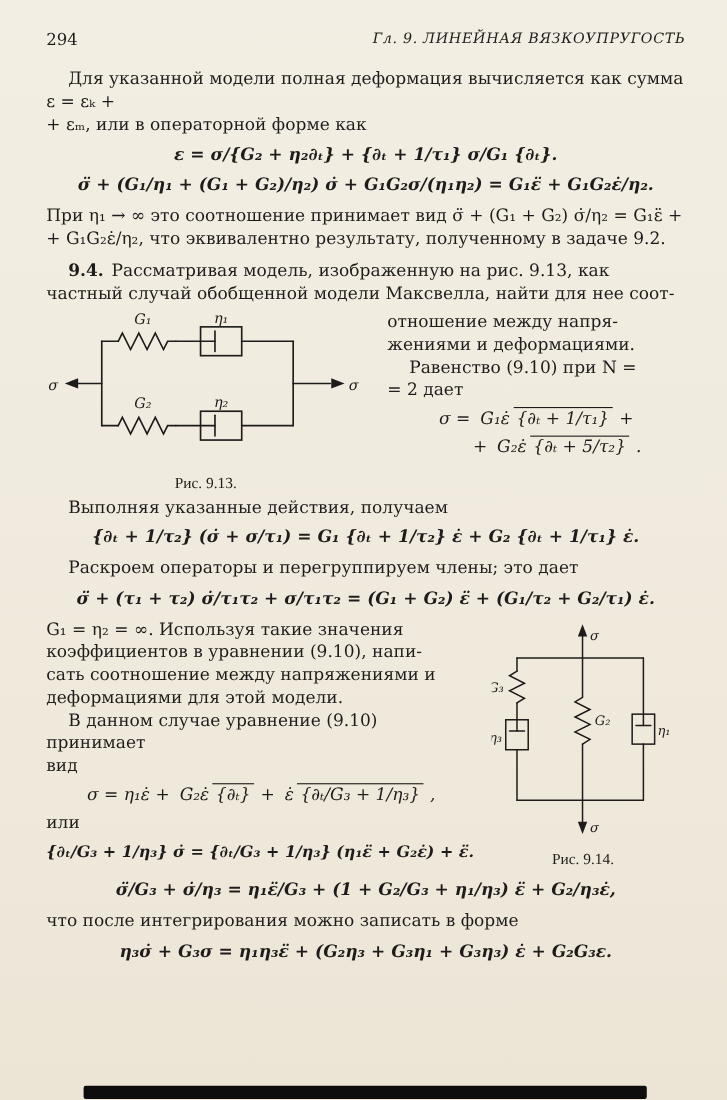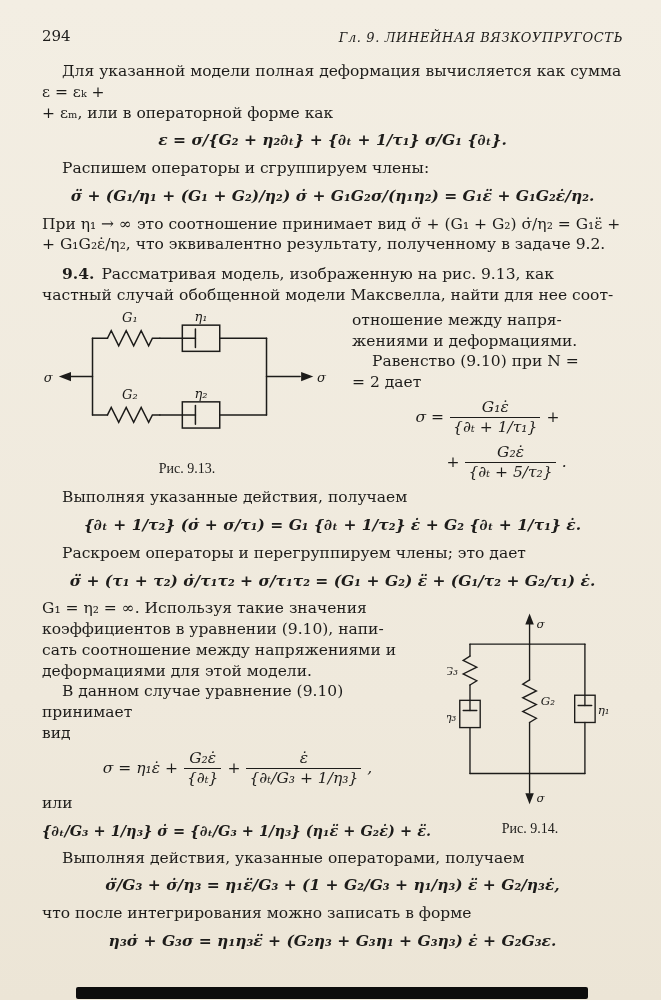--- a/index.html
+++ b/index.html
@@ -10,38 +10,38 @@
     width: 661px; height: 1000px;
     margin: 0 auto;
     overflow: hidden;
     background: linear-gradient(180deg, #f3eee3 0%, #efe9dc 70%, #ece5d6 100%);
     color: #1d1c1a;
     font-family: "DejaVu Serif", "DejaVu Sans", "Liberation Serif", serif;
     font-size: 15.5px;
     line-height: 1.34;
     padding: 26px 38px 0 42px;
   }
-  .header { display: flex; justify-content: space-between; align-items: flex-end; margin-bottom: 15px; }
+  .header { display: flex; justify-content: space-between; align-items: center; margin-bottom: 15px; }
   .pagenum { font-size: 15px; }
   .chapter { font-size: 13px; letter-spacing: 0.6px; font-style: italic; }
   .para { margin: 0; white-space: pre-line; }
   .indent { text-indent: 20px; }
   .secpara { margin-top: 9px; }
   .secnum { margin-right: 7px; }
   .eqn { margin: 7px 0; text-align: center; font-style: italic; white-space: nowrap; font-weight: bold; }
   .eqn.left { text-align: left; font-size: 14.5px; }
   .row94 { display: flex; margin-top: 4px; }
   .figblock913 { width: 300px; flex: none; }
   .col94 { flex: 1; padding-left: 10px; }
-  .row95 { display: flex; margin-top: 2px; align-items: center; }
+  .row95 { display: flex; margin-top: 2px; }
   .col95 { flex: 1; padding-right: 4px; }
   .figblock914 { width: 186px; flex: none; text-align: center; padding-top: 2px; }
   .eqflex { display: flex; justify-content: center; align-items: center; gap: 6px; font-style: italic; margin: 5px 0; white-space: nowrap; }
   .eqflex.shift { margin-left: 38px; }
-  .frac { display: inline-flex; flex-direction: column; align-items: center; line-height: 1.25; }
+  .frac { display: inline-flex; flex-direction: row; align-items: center; line-height: 1.25; }
   .fden { border-top: 1.3px solid #1d1c1a; padding: 0 3px; }
   .fnum { padding: 0 3px; }
   .figcap { text-align: center; font-size: 14px; margin-top: 8px; font-family: Liberation Serif, serif; }
   .wire { stroke: #1d1c1a; stroke-width: 1.6; fill: none; stroke-linecap: round; }
   .arrowhead { fill: #1d1c1a; stroke: none; }
   svg text { font: italic 14px "DejaVu Serif", "DejaVu Sans", serif; fill: #1d1c1a; }
   .scanbar { position: absolute; left: 76px; bottom: 1px; width: 512px; height: 12px; background: #0d0d0d; border-radius: 2px; }
 </style>
 </head>
 <body>
@@ -49,21 +49,20 @@
 <div class="page">
 
   <div class="header">
       <span class="pagenum">294</span>
       <span class="chapter">Гл. 9. ЛИНЕЙНАЯ ВЯЗКОУПРУГОСТЬ</span>
     </div>
 
   <p class="para indent">Для указанной модели полная деформация вычисляется как сумма ε = εₖ +
 + εₘ, или в операторной форме как</p>
   <div class="eqn">ε = σ/{G₂ + η₂∂ₜ} + {∂ₜ + 1/τ₁} σ/G₁ {∂ₜ}.</div>
-  <p class="para indent">Распишем операторы и сгруппируем члены:</p>
   <div class="eqn">σ̈ + (G₁/η₁ + (G₁ + G₂)/η₂) σ̇ + G₁G₂σ/(η₁η₂) = G₁ε̈ + G₁G₂ε̇/η₂.</div>
   <p class="para">При η₁ → ∞ это соотношение принимает вид σ̈ + (G₁ + G₂) σ̇/η₂ = G₁ε̈ +
 + G₁G₂ε̇/η₂, что эквивалентно результату, полученному в задаче 9.2.</p>
 
   <p class="para indent secpara"><b class="secnum">9.4.</b><span>Рассматривая модель, изображенную на рис. 9.13, как
 частный случай обобщенной модели Максвелла, найти для нее соот-</span></p>
 
   <div class="row94">
     <div class="figblock913">
       <svg width="290" height="136" viewBox="0 0 310 145">
@@ -187,19 +186,18 @@
         <text x="105" y="226">σ</text>
         <text x="13" y="76" text-anchor="end">G₃</text>
         <text x="11" y="130" text-anchor="end">η₃</text>
         <text x="110" y="112">G₂</text>
         <text x="177" y="122">η₁</text>
       </svg>
       <div class="figcap">Рис. 9.14.</div>
     </div>
   </div>
 
-  <p class="para indent">Выполняя действия, указанные операторами, получаем</p>
   <div class="eqn">σ̈/G₃ + σ̇/η₃ = η₁ε̈/G₃ + (1 + G₂/G₃ + η₁/η₃) ε̈ + G₂/η₃ε̇,</div>
   <p class="para">что после интегрирования можно записать в форме</p>
   <div class="eqn">η₃σ̇ + G₃σ = η₁η₃ε̈ + (G₂η₃ + G₃η₁ + G₃η₃) ε̇ + G₂G₃ε.</div>
 
   <div class="scanbar"></div>
 </div>
 
 </body></html>

